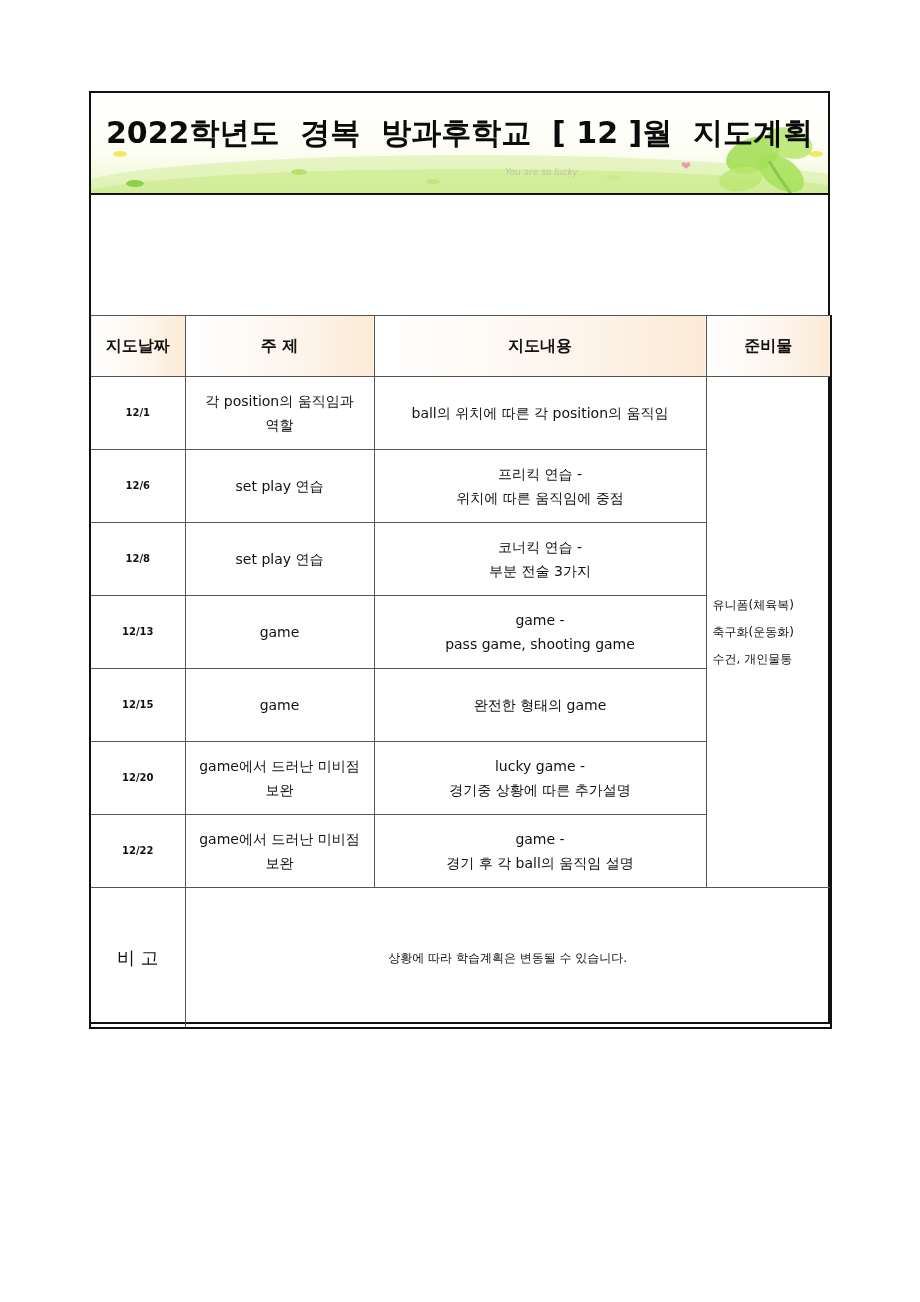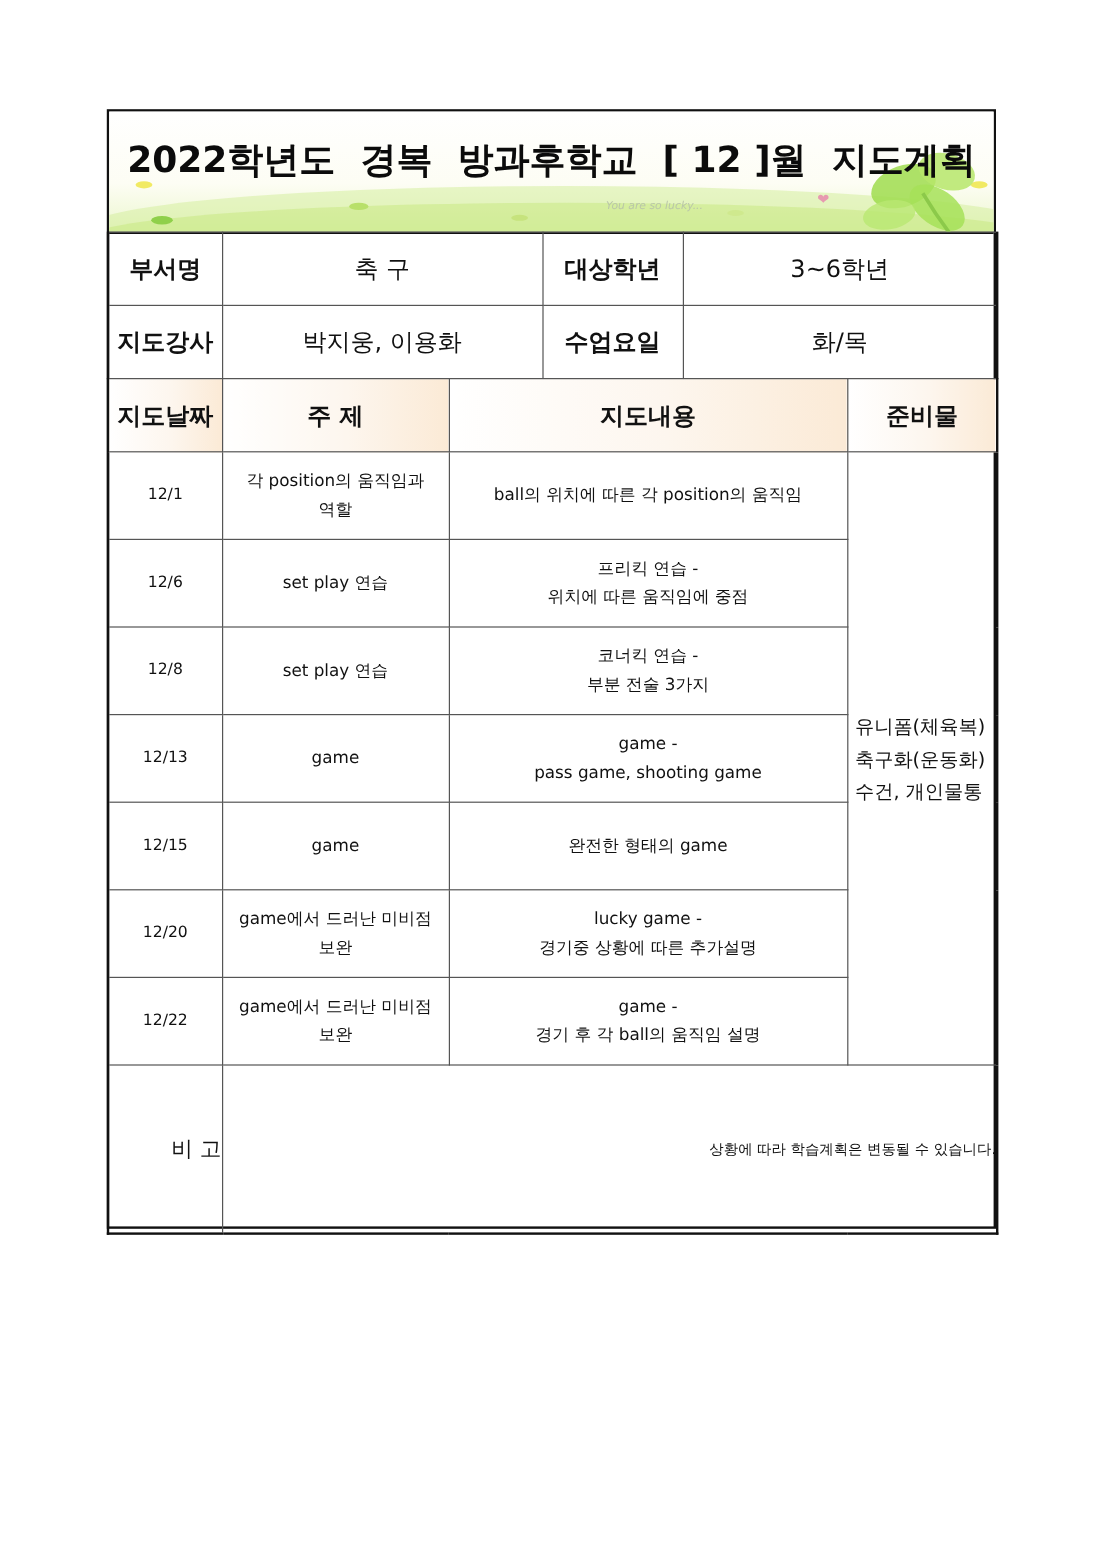--- a/index.html
+++ b/index.html
@@ -16,25 +16,25 @@
   .clover { position: absolute; left: 620px; top: 28px; width: 110px; height: 78px; z-index: 1; }
   .heart { position: absolute; left: 590px; top: 66px; font-size: 12px; color: #e79ab0; z-index: 2; }
 
   table.grid { position: absolute; border-collapse: collapse; table-layout: fixed; left: -2px; }
   table.grid td { border: 1px solid #555; text-align: center; vertical-align: middle; padding: 0; }
   .info { top: 100px; width: 741px; }
   .info td { height: 60px; font-size: 20px; }
   .info td.lbl { font-weight: bold; }
   .plan { top: 222px; width: 741px; }
   .plan td { font-size: 14px; line-height: 24px; }
-  .plan tr.head td { height: 60px; font-size: 20px; font-weight: bold; background: linear-gradient(90deg, #ffffff 0%, #fdf6ee 55%, #fbead6 100%); }
+  .plan tr.head td { height: 60px; font-size: 16px; font-weight: bold; background: linear-gradient(90deg, #ffffff 0%, #fdf6ee 55%, #fbead6 100%); }
   .plan tr.row td { height: 72px; }
-  .plan td.date { font-size: 13px; }
-  .plan td.prep { font-size: 16px; line-height: 27px; text-align: left; padding-left: 6px; margin-top: 24px; }
-  .plan tr.note td { height: 139px; text-align: right; }
+  .plan td.date { font-size: 10px; font-weight: bold; }
+  .plan td.prep { font-size: 12px; line-height: 27px; text-align: left; padding-left: 6px; margin-top: 24px; }
+  .plan tr.note td { height: 139px; }
   .plan td.note-lbl { font-size: 18px; }
   .plan td.note-txt { font-size: 12px; }
   .ln { display: block; }
   .bleft { border-left: 2px solid #111 !important; }
   .bright { border-right: 2px solid #111 !important; }
   .bbottom { border-bottom: 2px solid #111 !important; }
 </style>
 </head>
 <body>
 
@@ -56,42 +56,20 @@
 
     <svg class="clover" viewBox="0 0 110 78">
       <ellipse cx="42" cy="34" rx="28" ry="17" fill="#9fdc4e" opacity="0.85" transform="rotate(-20 42 34)"></ellipse>
       <ellipse cx="78" cy="22" rx="24" ry="15" fill="#b6e66a" opacity="0.85" transform="rotate(15 78 22)"></ellipse>
       <ellipse cx="70" cy="52" rx="26" ry="15" fill="#a6e058" opacity="0.85" transform="rotate(35 70 52)"></ellipse>
       <ellipse cx="30" cy="58" rx="22" ry="12" fill="#b9e772" opacity="0.8" transform="rotate(-10 30 58)"></ellipse>
       <path d="M58 40 Q70 60 84 78" stroke="#8cc94a" stroke-width="3" fill="none"></path>
     </svg>
   </div>
 
-  <table class="grid info">
-    <colgroup>
-      <col style="width:95px">
-        <col style="width:267px">
-        <col style="width:117px">
-        <col style="width:262px">
-    </colgroup>
-    <tbody>
-        <tr>
-      <td class="lbl bleft">부서명</td>
-      <td class="val">축 구</td>
-      <td class="lbl">대상학년</td>
-      <td class="val bright">3~6학년</td>
-    </tr>
-    <tr>
-      <td class="lbl bleft">지도강사</td>
-      <td class="val">박지웅, 이용화</td>
-      <td class="lbl">수업요일</td>
-      <td class="val bright">화/목</td>
-    </tr>
-  </tbody>
-    </table>
 
   <table class="grid plan">
     <colgroup>
       <col style="width:95px">
         <col style="width:189px">
         <col style="width:332px">
         <col style="width:125px">
     </colgroup>
     <tbody>
         <tr class="head">

